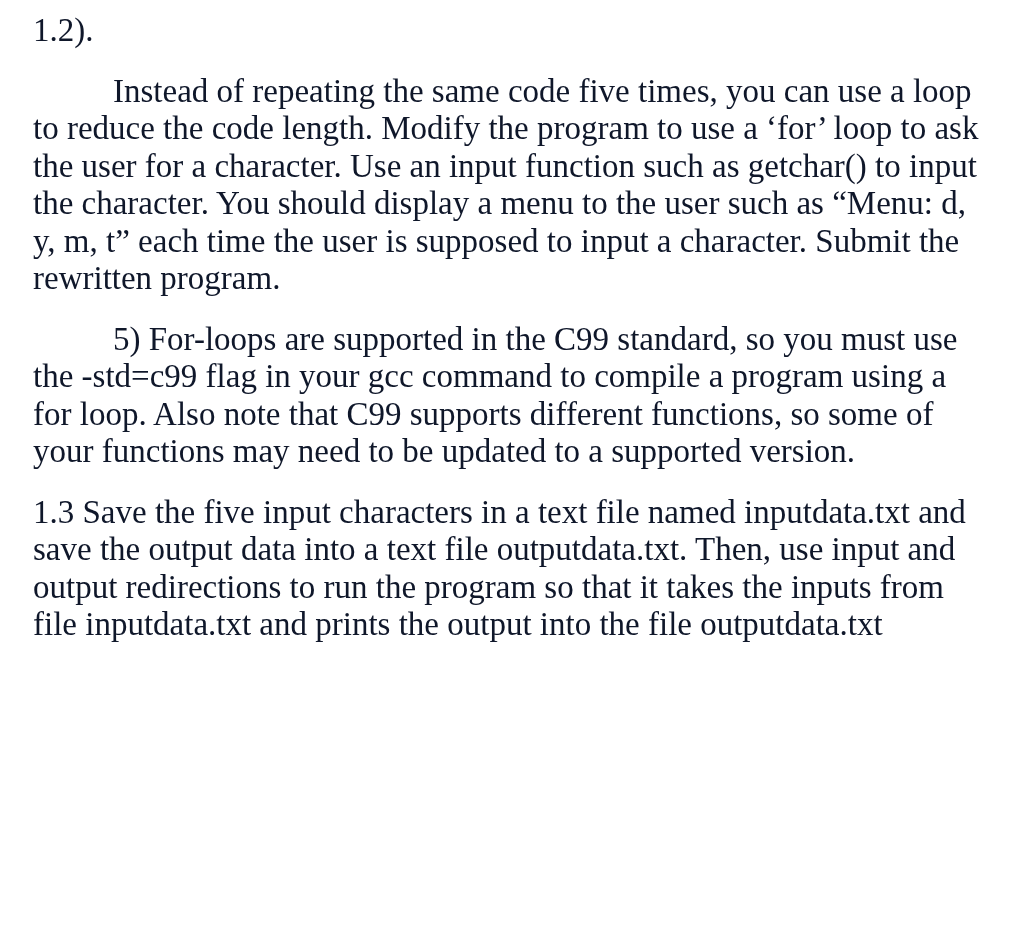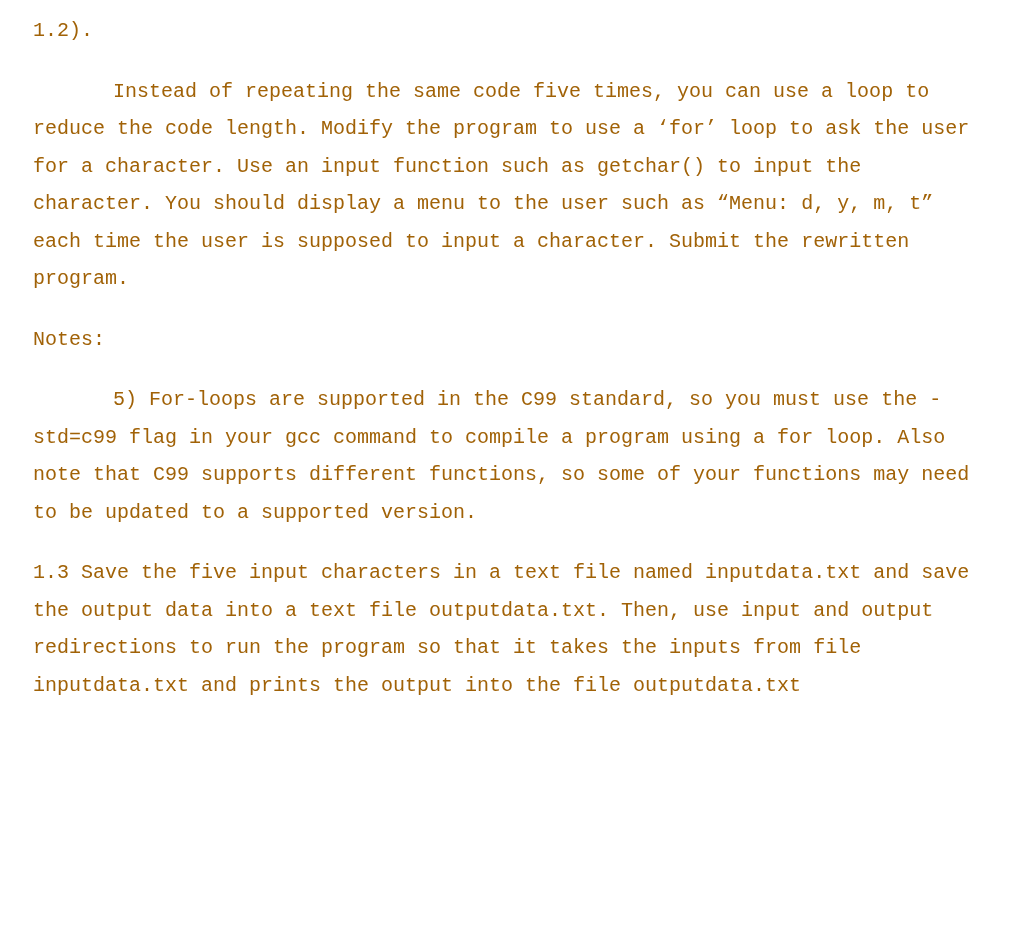--- a/index.html
+++ b/index.html
@@ -12,23 +12,23 @@
     width: 1024px;
     height: 949px;
     overflow: hidden;
   }
 
   .page {
     width: 1024px;
     height: 949px;
     padding: 12px 32px 10px 33px;
     background: #ffffff;
-    color: #a16207;
-    font-family: Liberation Mono, monospace;
-    font-size: 20px;
+    color: #0f172a;
+    font-family: Liberation Serif, serif;
+    font-size: 33px;
     line-height: 37.5px;
   }
 
   .para {
     margin-bottom: 23px;
     text-align: left;
   }
 
   .para:last-child {
     margin-bottom: 14px;
@@ -46,21 +46,20 @@
 </style>
 </head>
 <body>
 
 <div class="page">
 
   <p class="para">1.2).</p>
 
   <p class="para first-indent">Instead of repeating the same code five times, you can use a loop to reduce the code length. Modify the program to use a ‘for’ loop to ask the user for a character. Use an input function such as getchar() to input the character. You should display a menu to the user such as “Menu: d, y, m, t” each time the user is supposed to input a character. Submit the rewritten program.</p>
 
-  <p class="para">Notes:</p>
 
   <p class="para first-indent">5) For-loops are supported in the C99 standard, so you must use the -std=c99 flag in your gcc command to compile a program using a for loop. Also note that C99 supports different functions, so some of your functions may need to be updated to a supported version.</p>
 
 
 
   <p class="para">1.3 Save the five input characters in a text file named inputdata.txt and save the output data into a text file outputdata.txt. Then, use input and output redirections to run the program so that it takes the inputs from file inputdata.txt and prints the output into the file outputdata.txt</p>
 
 </div>
 
 </body></html>

